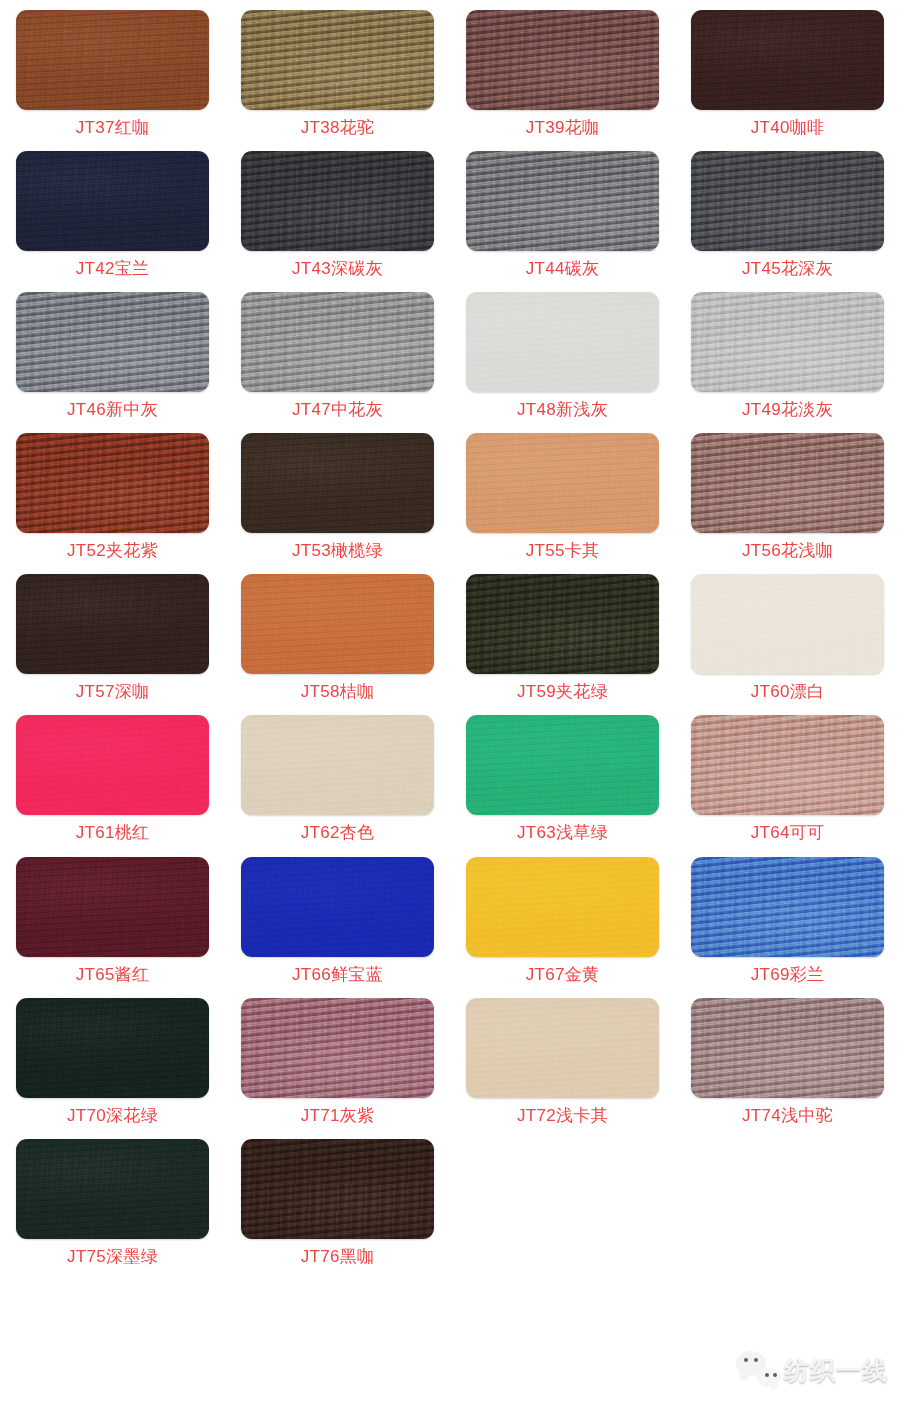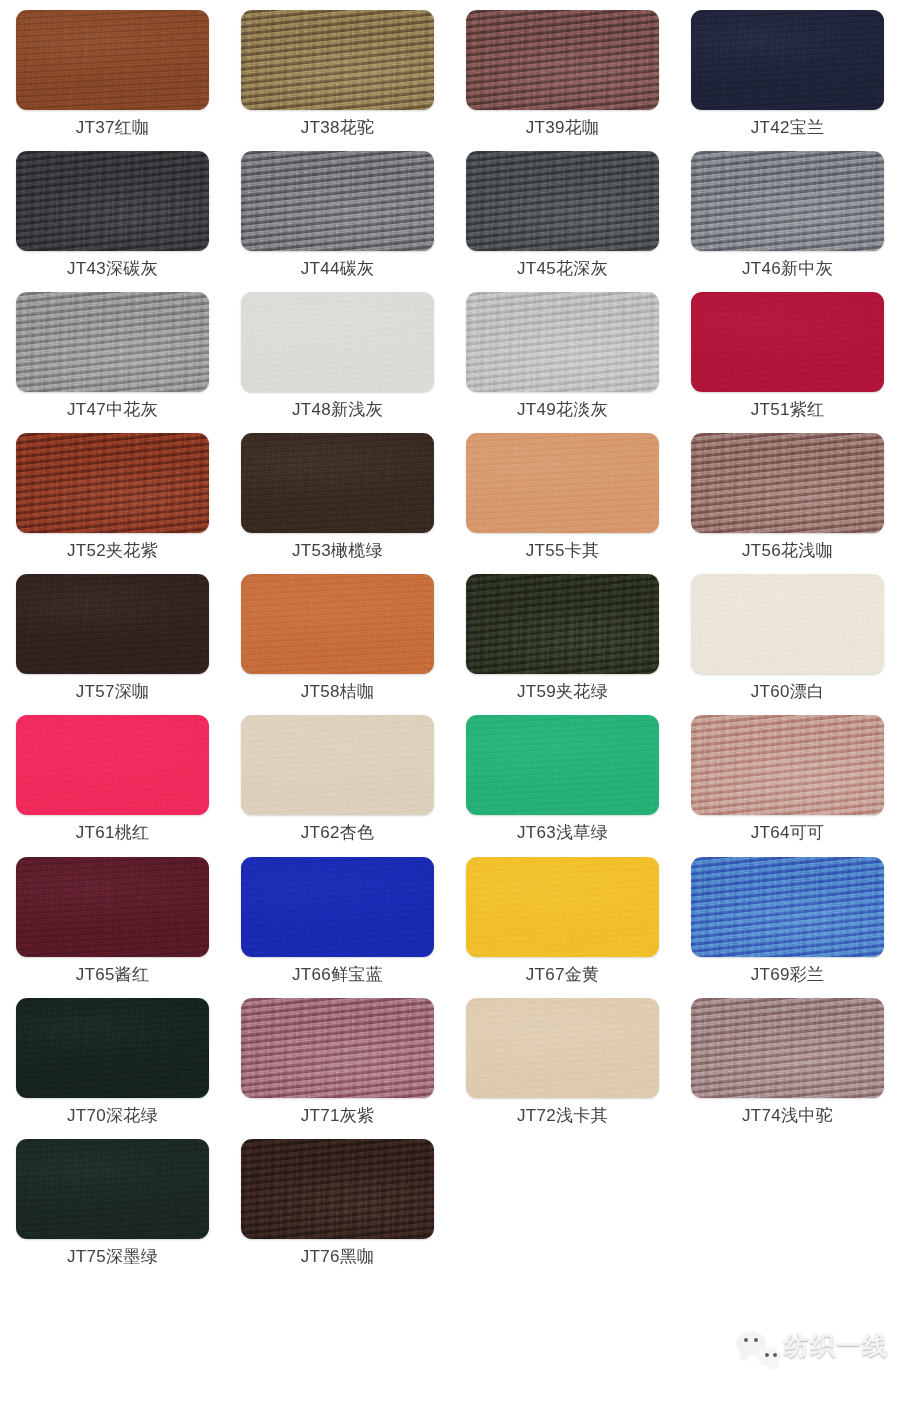--- a/index.html
+++ b/index.html
@@ -118,34 +118,34 @@
     opacity: 1;
   }
 
   .swatch-chip.smooth::before { opacity: 0.55; }
   .swatch-chip.smooth::after  { opacity: 0.55; }
 
   .swatch-label {
     margin-top: 7px;
     font-size: 17px;
     line-height: 22px;
-    color: #404040;
+    color: #ef4444;
     letter-spacing: 0.3px;
     white-space: nowrap;
     text-align: center;
     font-family: "Liberation Sans", "DejaVu Sans", sans-serif;
   }
 
   
   .watermark {
     position: absolute;
     right: 12px;
-    bottom: 44px;
+    bottom: 24px;
     display: flex;
-    align-items: flex-start;
+    align-items: flex-end;
     gap: 2px;
     pointer-events: none;
     opacity: 0.92;
   }
 
   .wechat-icon {
     width: 46px;
     height: 38px;
     position: relative;
     flex: none;
@@ -229,20 +229,24 @@
       </div>
       <div class="swatch-cell">
         <div class="swatch-chip heather" style="background-color: rgb(142, 123, 83);"></div>
         <div class="swatch-label">JT38花驼</div>
       </div>
       <div class="swatch-cell">
         <div class="swatch-chip heather" style="background-color: rgb(122, 83, 80);"></div>
         <div class="swatch-label">JT39花咖</div>
       </div>
       <div class="swatch-cell">
+        <div class="swatch-chip" style="background-color: rgb(58, 34, 32);"></div>
+        <div class="swatch-label">JT40咖啡</div>
+      </div>
+      <div class="swatch-cell">
         <div class="swatch-chip" style="background-color: rgb(33, 37, 60);"></div>
         <div class="swatch-label">JT42宝兰</div>
       </div>
       <div class="swatch-cell">
         <div class="swatch-chip heather" style="background-color: rgb(59, 61, 64);"></div>
         <div class="swatch-label">JT43深碳灰</div>
       </div>
       <div class="swatch-cell">
         <div class="swatch-chip heather" style="background-color: rgb(123, 125, 128);"></div>
         <div class="swatch-label">JT44碳灰</div>
@@ -259,24 +263,20 @@
         <div class="swatch-chip heather" style="background-color: rgb(154, 154, 152);"></div>
         <div class="swatch-label">JT47中花灰</div>
       </div>
       <div class="swatch-cell">
         <div class="swatch-chip smooth" style="background-color: rgb(220, 220, 216);"></div>
         <div class="swatch-label">JT48新浅灰</div>
       </div>
       <div class="swatch-cell">
         <div class="swatch-chip heather" style="background-color: rgb(194, 196, 196);"></div>
         <div class="swatch-label">JT49花淡灰</div>
-      </div>
-      <div class="swatch-cell">
-        <div class="swatch-chip smooth" style="background-color: rgb(180, 21, 59);"></div>
-        <div class="swatch-label">JT51紫红</div>
       </div>
       <div class="swatch-cell">
         <div class="swatch-chip heather" style="background-color: rgb(138, 58, 38);"></div>
         <div class="swatch-label">JT52夹花紫</div>
       </div>
       <div class="swatch-cell">
         <div class="swatch-chip" style="background-color: rgb(59, 44, 35);"></div>
         <div class="swatch-label">JT53橄榄绿</div>
       </div>
       <div class="swatch-cell">

